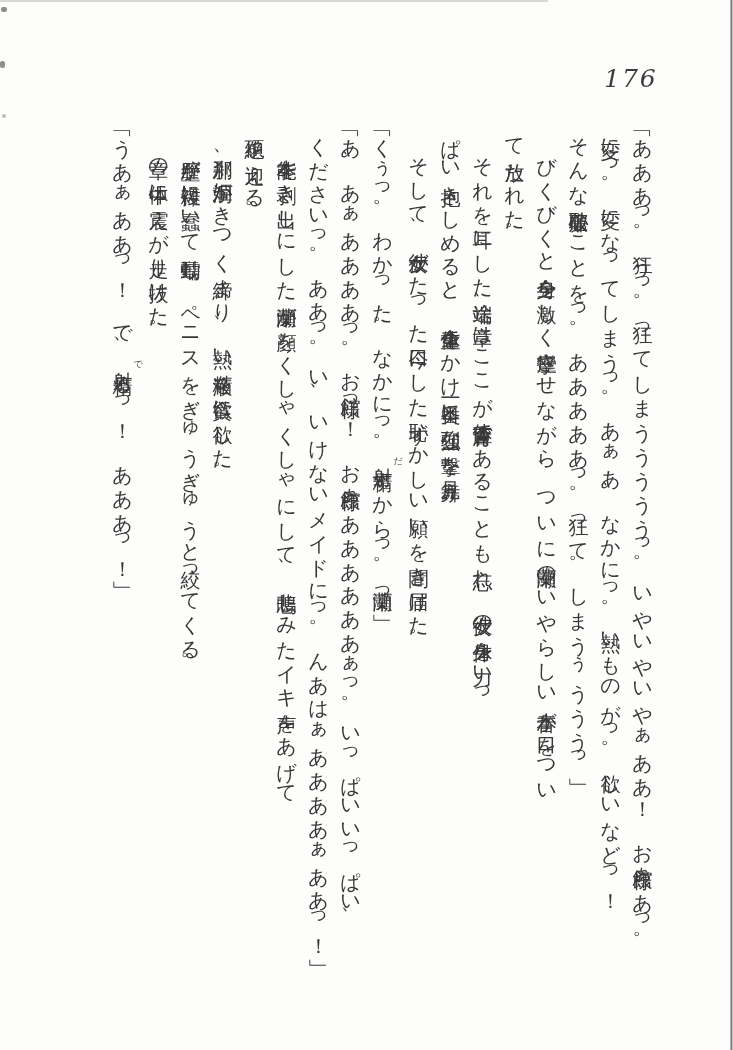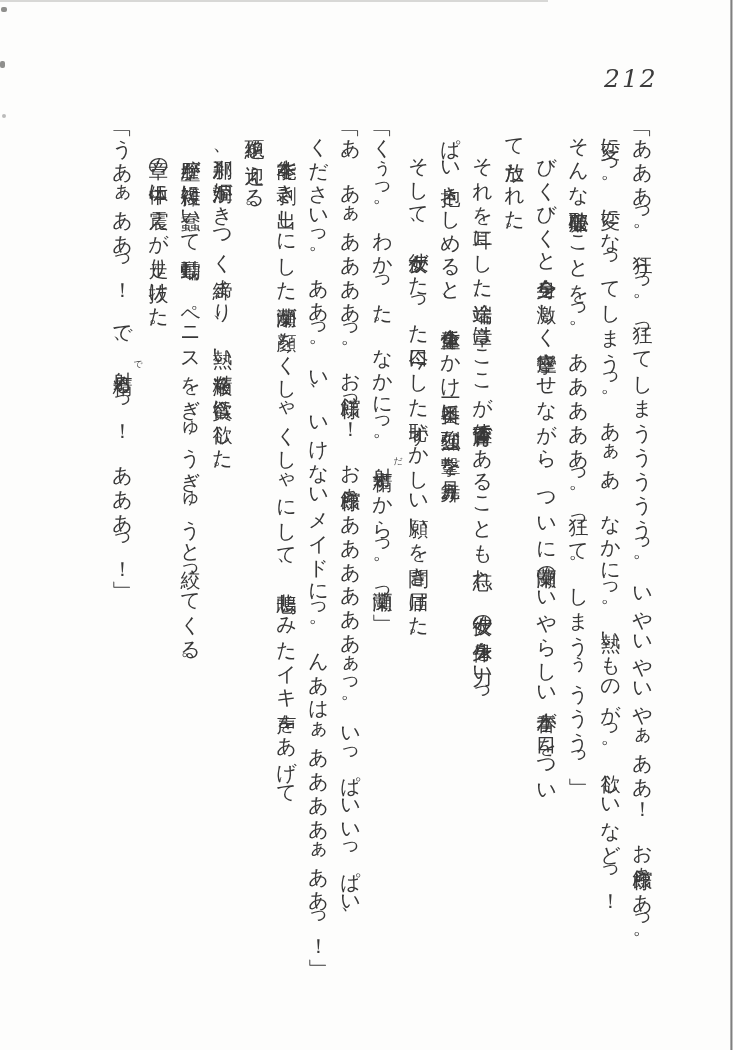--- a/index.html
+++ b/index.html
@@ -68,21 +68,21 @@
   }
   .speck { position: absolute; background: #8f8f8d; border-radius: 2px; }
   .speck.s1 { left: 1px; top: 7px;  width: 6px; height: 5px; }
   .speck.s2 { left: 0px; top: 61px; width: 5px; height: 7px; }
   .speck.s3 { left: 2px; top: 114px; width: 4px; height: 4px; opacity: .6; }
 </style>
 </head>
 <body>
 
 <div class="page">
-  <div class="page-number">212</div>
+  <div class="page-number">176</div>
 
   <div class="text-block" id="text-block">
       <p class="line">「あああっ。狂うっ。狂ってしまうううううっ。いやいやいやぁああ！　お館様ぁあっ。</p>
       <p class="line">変にっ。変になってしまうっ。あぁあ、なかにっ。熱いものがっ。欲しいなどっ！</p>
       <p class="line">そんな破廉恥なことをっ。あああああっ。狂って。しまうぅうううっ」</p>
       <p class="line indent">びくびくと全身を激しく痙攣させながら、ついに蘭瀬のいやらしい本音が口をつい</p>
       <p class="line">て放たれた。</p>
       <p class="line indent">それを耳にした途端、章はここが体育倉庫であることも忘れ、彼女の身体を力いっ</p>
       <p class="line">ぱい抱きしめると、全体重をかけ一番奥に強烈な一撃を見舞う。</p>
       <p class="line indent">そして、彼女がたった今口にした恥ずかしい願いを聞き届けた。</p>

